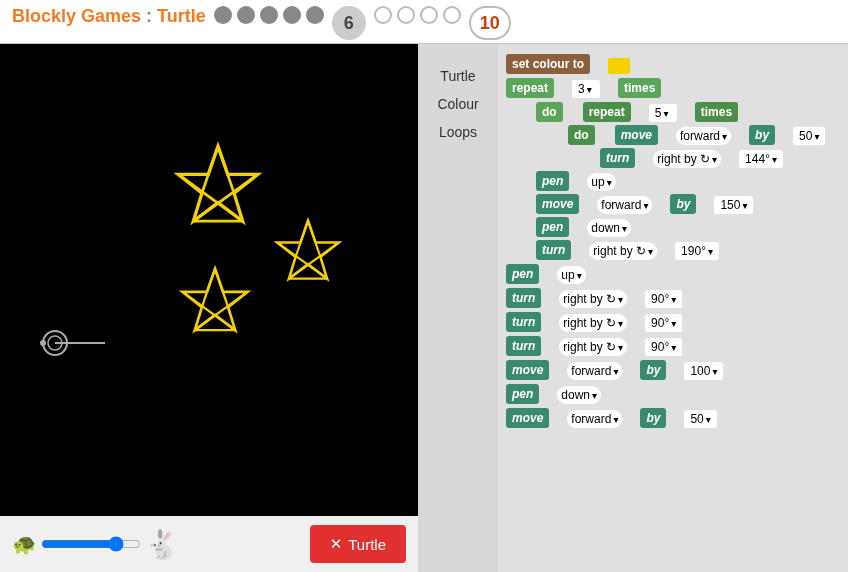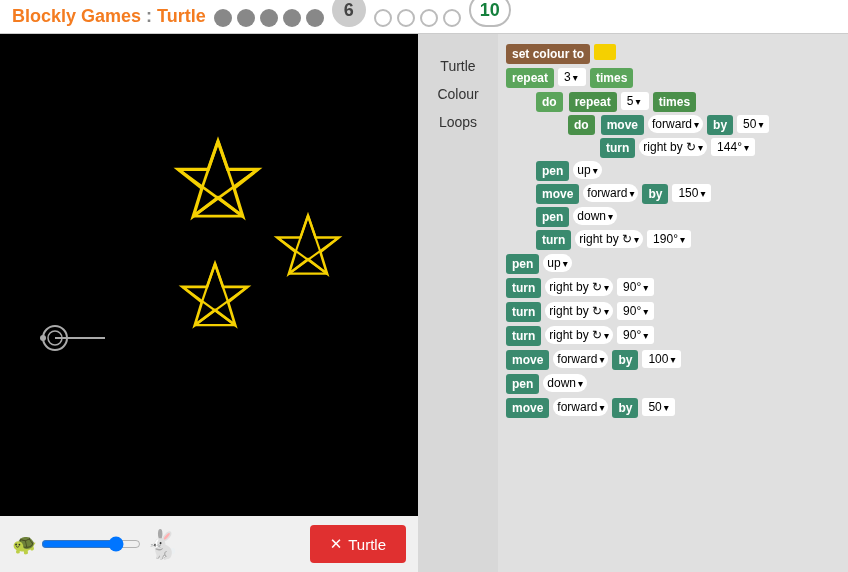--- a/index.html
+++ b/index.html
@@ -2,42 +2,42 @@
 <html><head>
   <meta charset="utf-8">
   <style>
     * { box-sizing: border-box; margin: 0; padding: 0; }
     body { font-family: sans-serif; font-size: 13px; background: #e8e8e8; width: 848px; height: 572px; overflow: hidden; display: flex; flex-direction: column; }
 
     
     #header {
       background: white;
       display: flex;
-      align-items: flex-end;
+      align-items: flex-start;
       padding: 6px 12px;
       gap: 8px;
       border-bottom: 1px solid #ccc;
-      height: 34px;
+      height: 44px;
     }
     #header .logo-text { font-size: 18px; font-weight: bold; color: #555; }
     #header .logo-text span { color: #f47c20; }
     #header .dots { display: flex; gap: 5px; align-items: center; }
     #header .dot { width: 18px; height: 18px; border-radius: 50%; background: #ccc; }
     #header .dot.active { background: #888; }
     #header .level-badge {
       width: 34px; height: 34px; border-radius: 50%; background: #ccc;
       display: flex; align-items: center; justify-content: center;
       font-size: 18px; font-weight: bold; color: #444;
     }
     #header .dots2 { display: flex; gap: 5px; align-items: center; }
     #header .dot2 { width: 18px; height: 18px; border-radius: 50%; background: white; border: 2px solid #bbb; }
     #header .max-badge {
       width: 42px; height: 34px; border-radius: 17px; border: 2px solid #bbb; background: white;
       display: flex; align-items: center; justify-content: center;
-      font-size: 18px; font-weight: bold; color: #15803d;
+      font-size: 18px; font-weight: bold; color: #c2410c;
     }
 
     
     #main { display: flex; flex: 1; overflow: hidden; }
 
     
     #canvas-area {
       width: 418px;
       background: black;
       position: relative;
@@ -97,21 +97,21 @@
       flex: 1;
       background: #e0e0e0;
       padding: 10px 8px;
       overflow-y: auto;
       display: flex;
       flex-direction: column;
       gap: 4px;
     }
 
     
-    .block-row { display: flex; align-items: flex-start; gap: 4px; flex-wrap: nowrap; }
+    .block-row { display: flex; align-items: flex-end; gap: 18px; flex-wrap: nowrap; }
     .block-label {
       color: white;
       font-size: 12px;
       font-weight: bold;
       padding: 3px 6px;
       border-radius: 3px;
       white-space: nowrap;
     }
     .block-dropdown {
       background: white;
@@ -136,21 +136,21 @@
       display: inline-flex;
       align-items: center;
       gap: 2px;
     }
     .block-value::after { content: " ▾"; font-size: 10px; }
 
     
     .bg-brown { background: #8b5e3c; }
     .bg-green { background: #5ba55b; }
     .bg-green-dark { background: #4a904a; }
-    .bg-teal { background: #3a8a6e; }
+    .bg-teal { background: #3a8a6e; font-style: italic; }
     .indent-2 { margin-left: 32px; }
 
     
     .colour-swatch {
       width: 22px; height: 16px;
       background: #f5d000;
       border-radius: 2px;
       display: inline-block;
       vertical-align: middle;
     }

